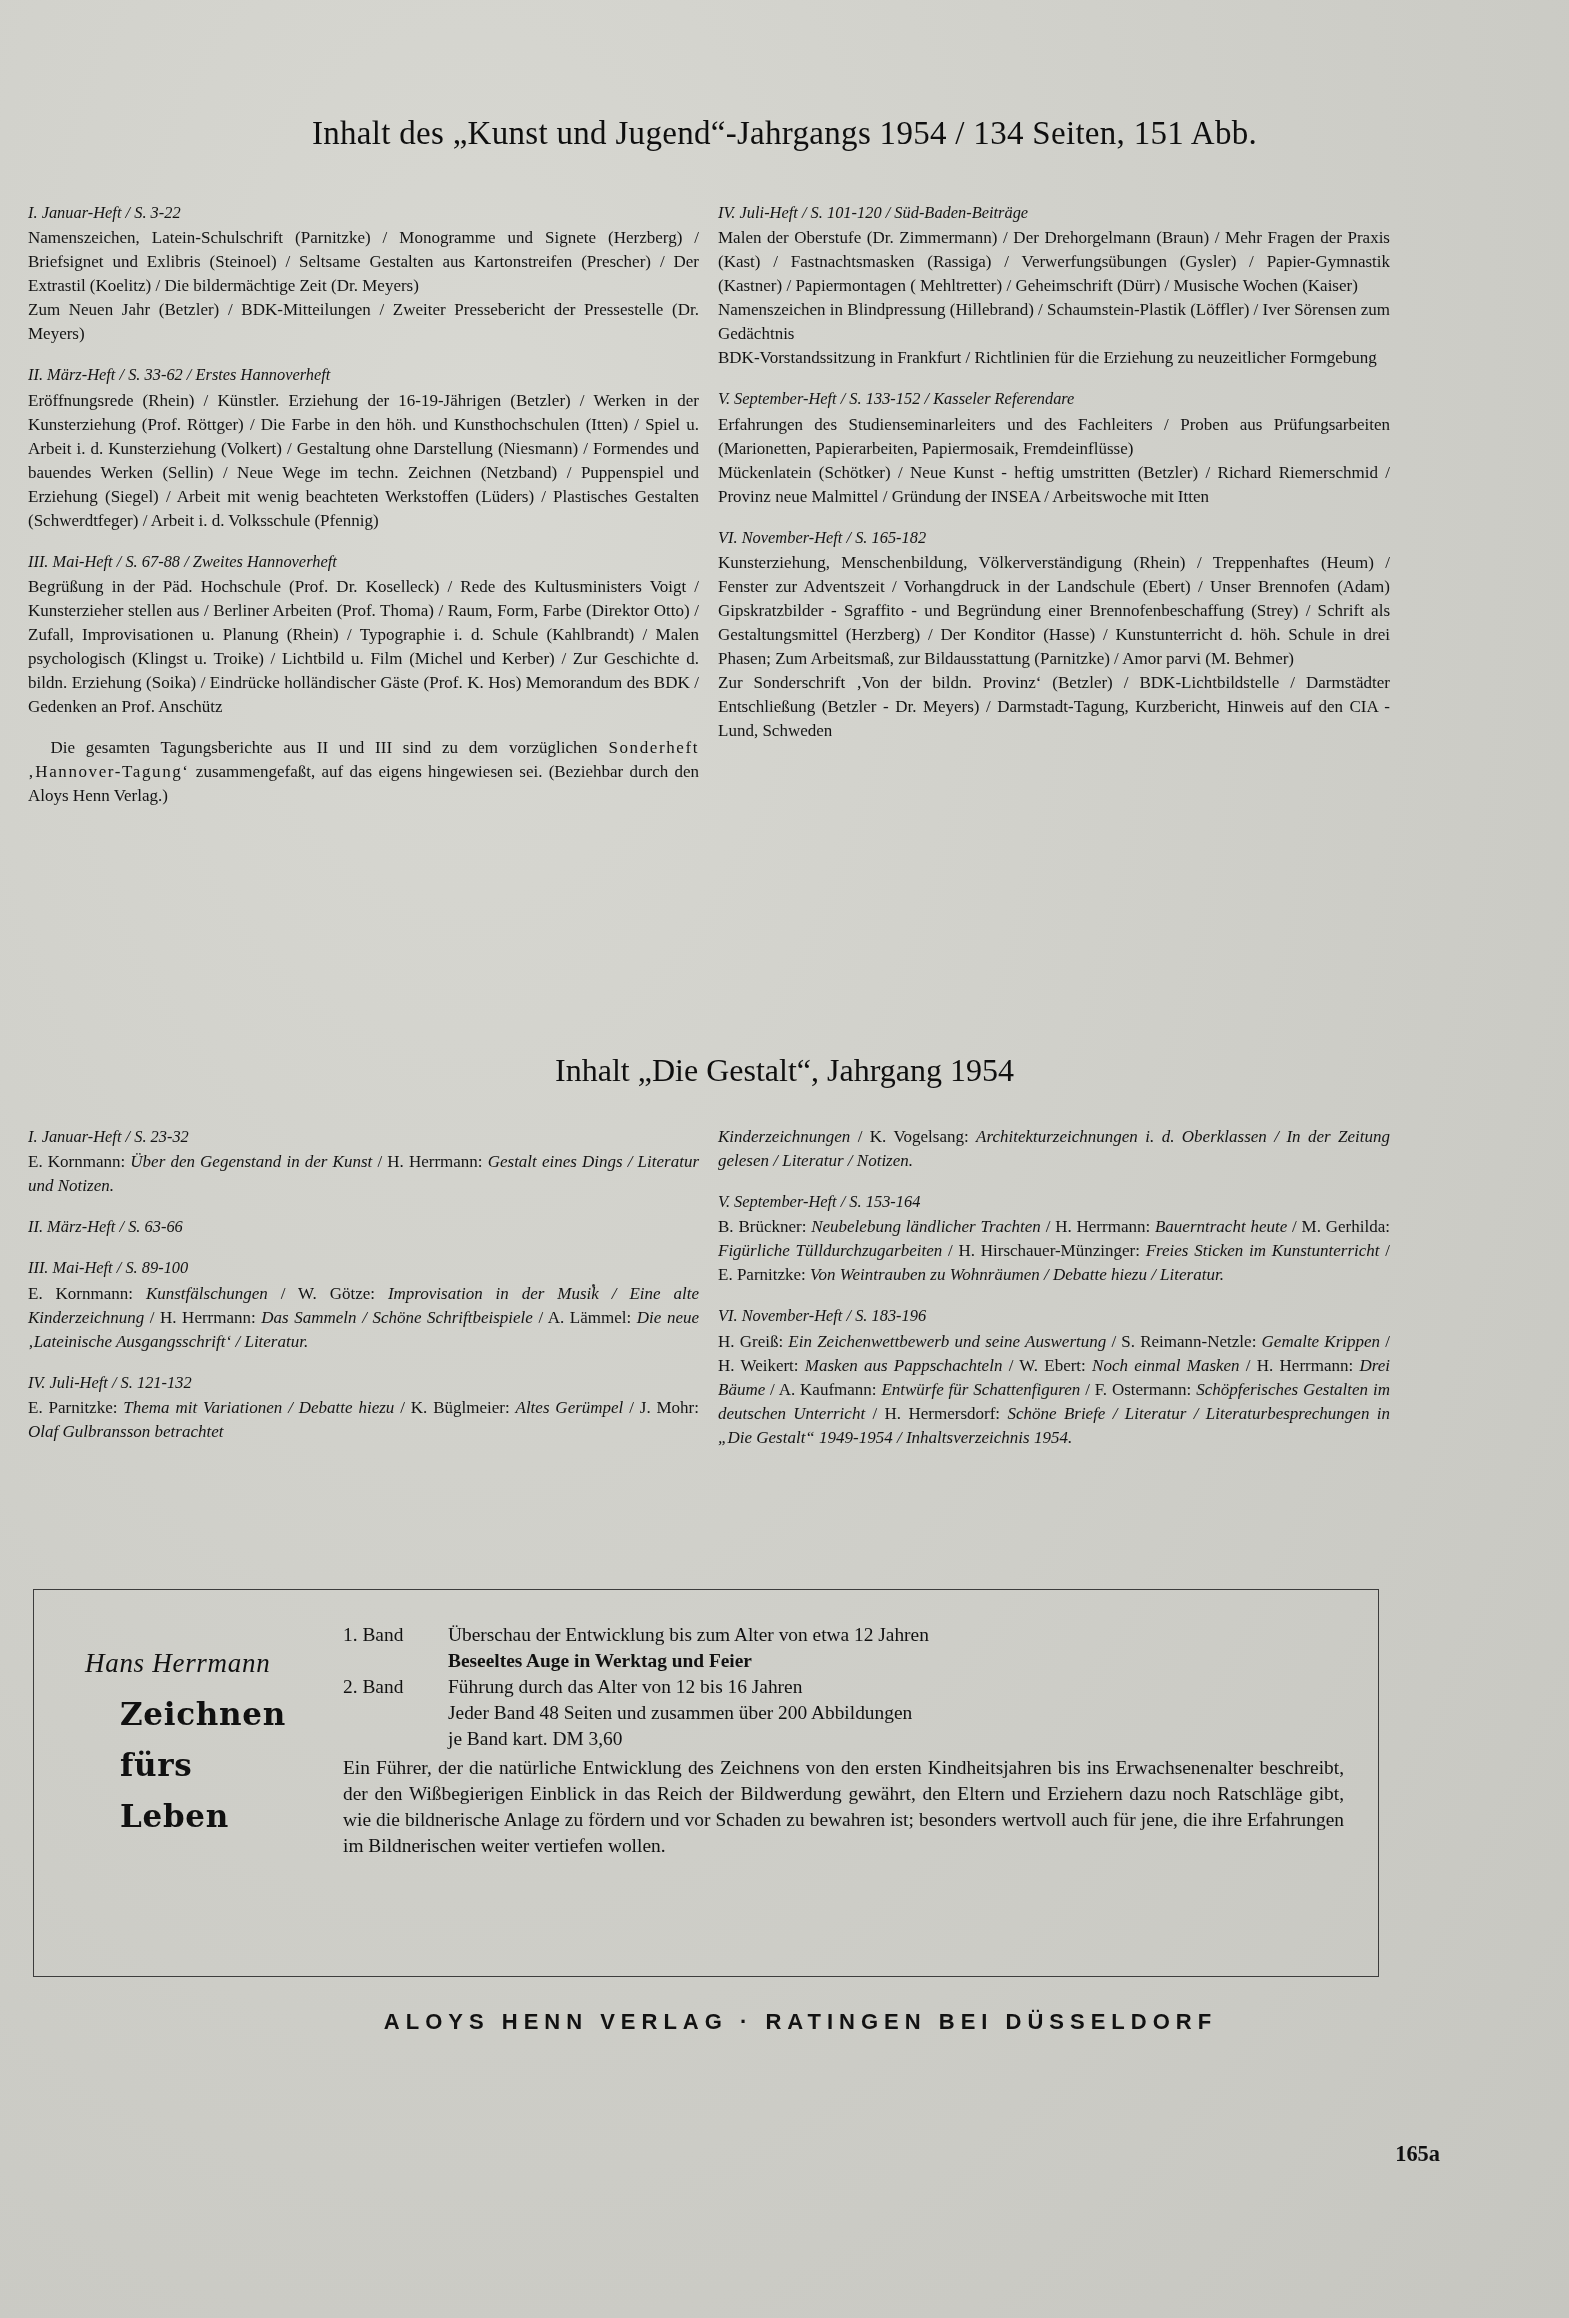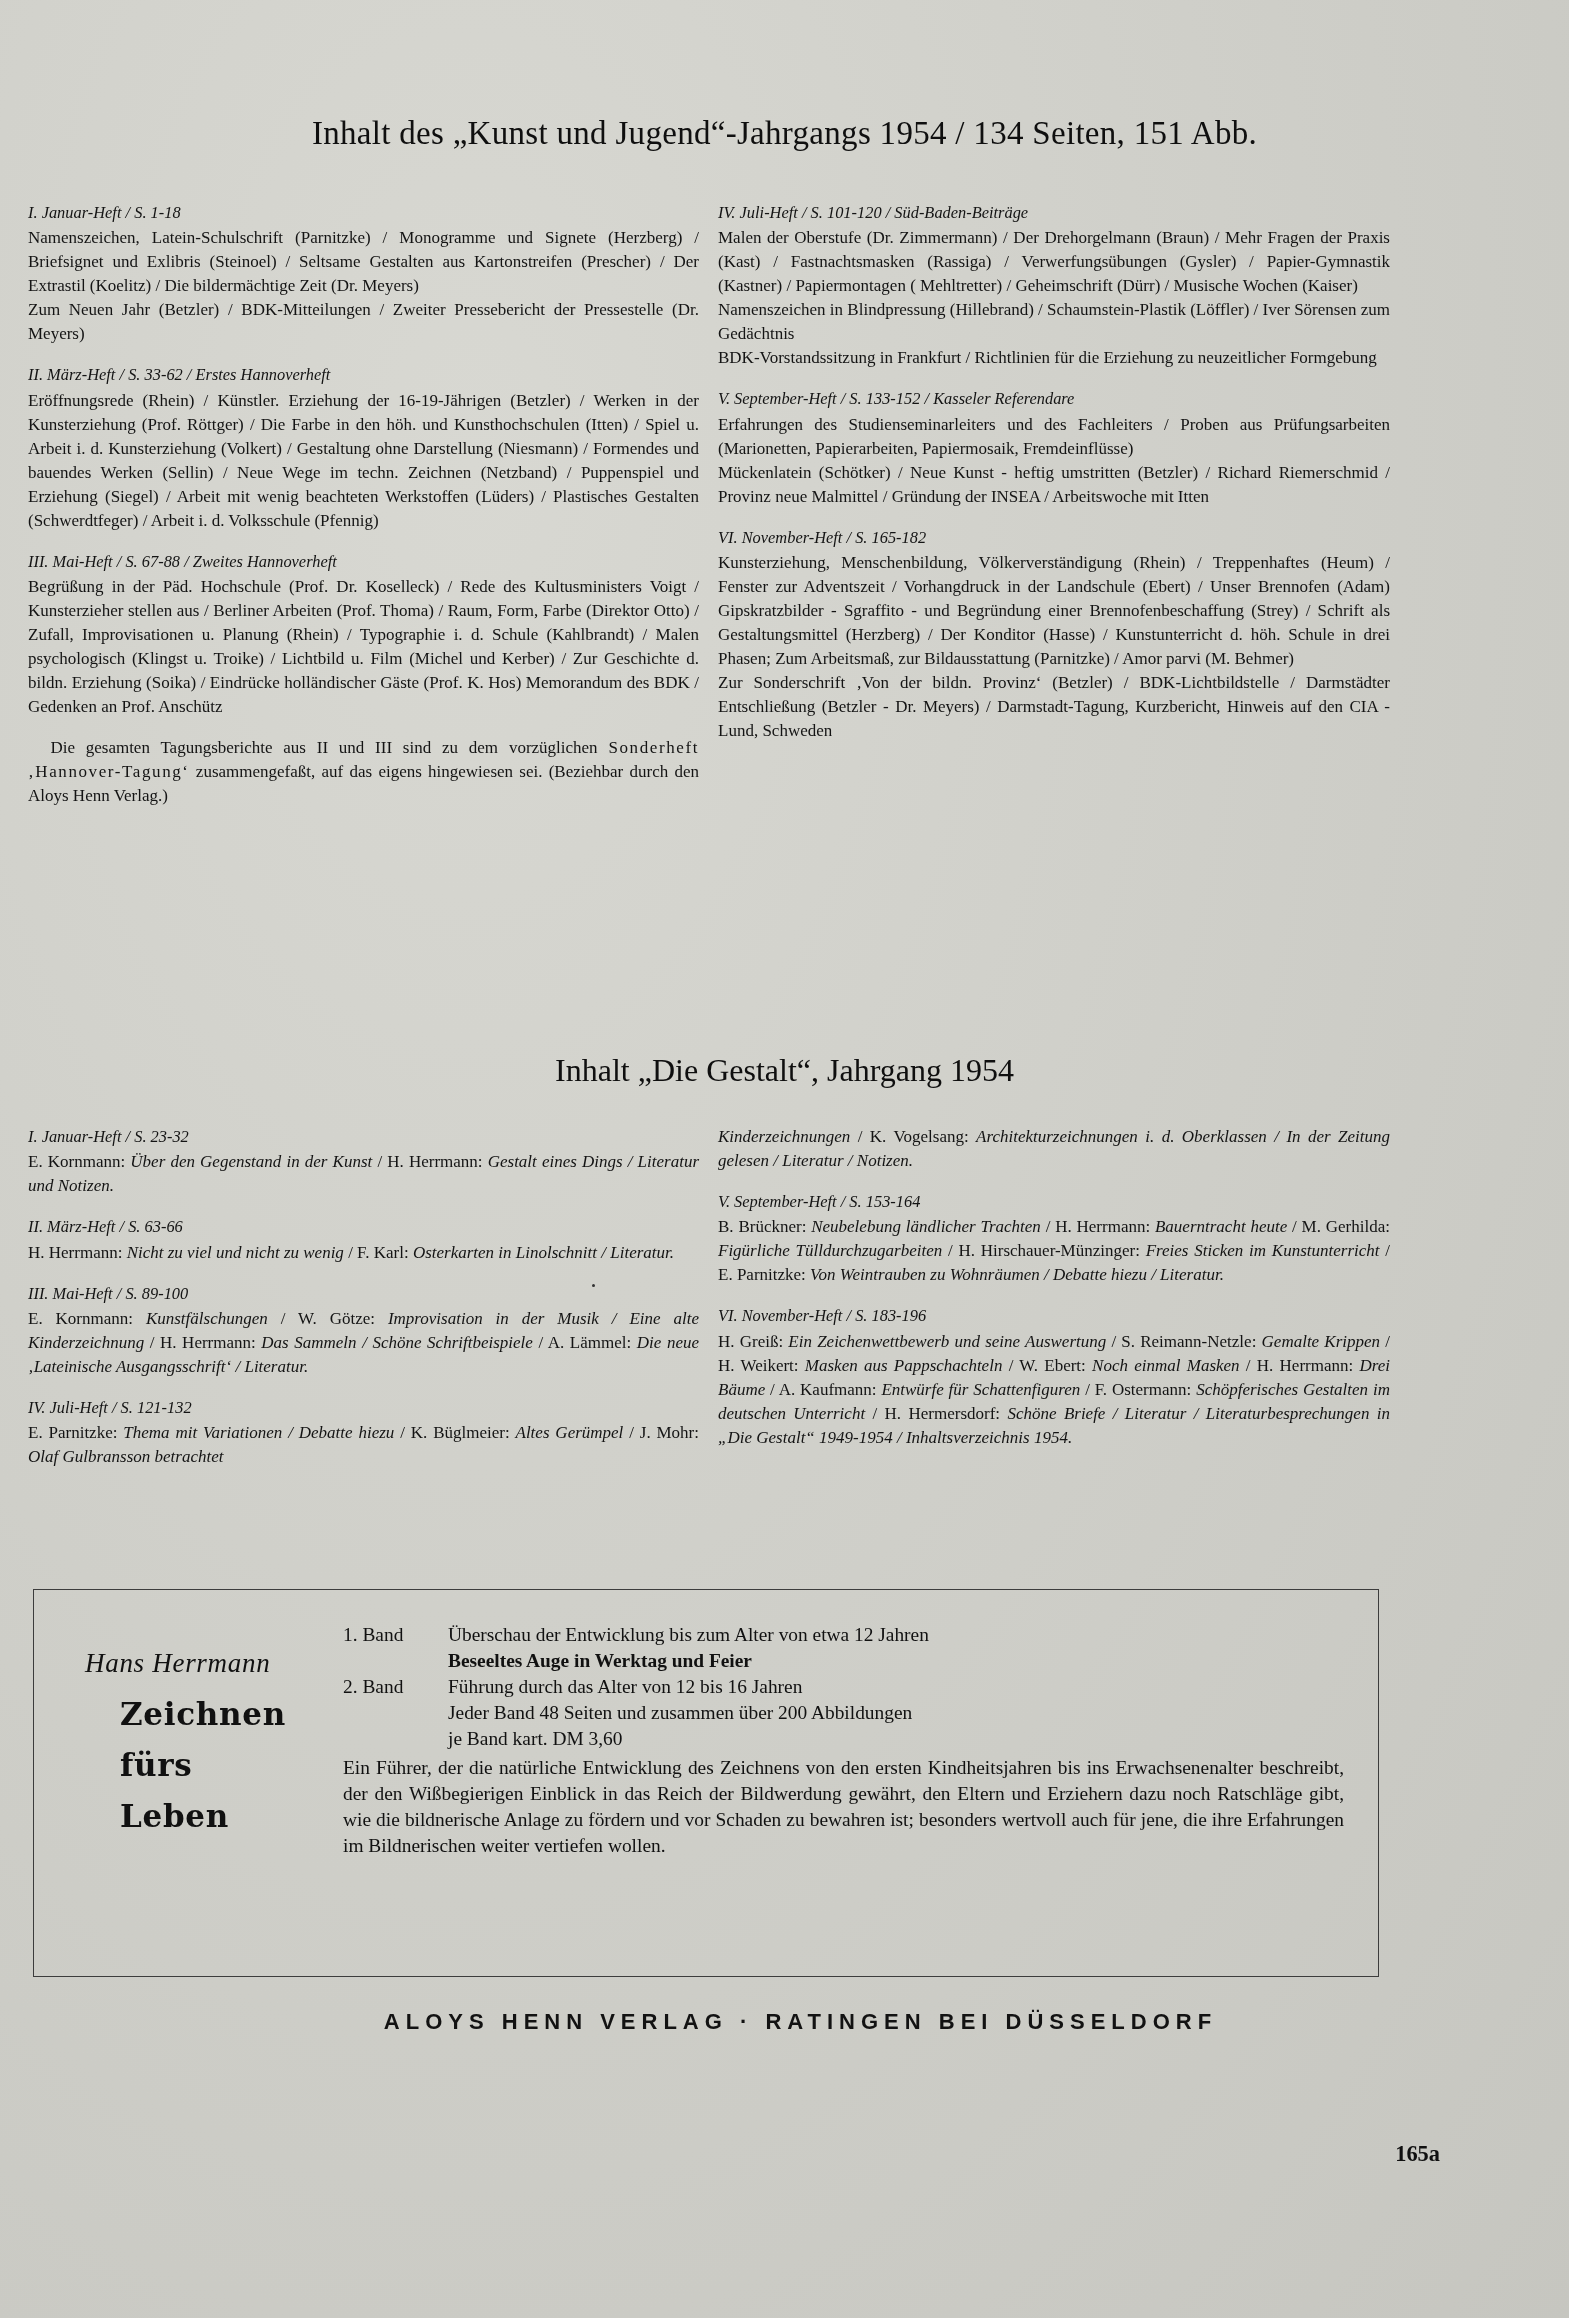--- a/index.html
+++ b/index.html
@@ -149,21 +149,21 @@
 </head>
 <body>
 
 <div class="page">
   <div class="sheet"></div>
 
   <div class="title-1">Inhalt des „Kunst und Jugend“-Jahrgangs 1954 / 134 Seiten, 151 Abb.</div>
 
   <div class="col left c1-left" id="kuj-left">
       <div class="sec">
-        <span class="heading">I. Januar-Heft / S. 1-18</span>
+        <span class="heading">I. Januar-Heft / S. 3-22</span>
         <span class="body-text">Namenszeichen, Latein-Schulschrift (Parnitzke) / Monogramme und Signete (Herzberg) / Briefsignet und Exlibris (Steinoel) / Seltsame Gestalten aus Kartonstreifen (Prescher) / Der Extrastil (Koelitz) / Die bildermächtige Zeit (Dr. Meyers)</span>
         <span class="body-text">Zum Neuen Jahr (Betzler) / BDK-Mitteilungen / Zweiter Pressebericht der Pressestelle (Dr. Meyers)</span>
       </div>
       <div class="sec">
         <span class="heading">II. März-Heft / S. 33-62 / Erstes Hannoverheft</span>
         <span class="body-text">Eröffnungsrede (Rhein) / Künstler. Erziehung der 16-19-Jährigen (Betzler) / Werken in der Kunsterziehung (Prof. Röttger) / Die Farbe in den höh. und Kunsthochschulen (Itten) / Spiel u. Arbeit i. d. Kunsterziehung (Volkert) / Gestaltung ohne Darstellung (Niesmann) / Formendes und bauendes Werken (Sellin) / Neue Wege im techn. Zeichnen (Netzband) / Puppenspiel und Erziehung (Siegel) / Arbeit mit wenig beachteten Werkstoffen (Lüders) / Plastisches Gestalten (Schwerdtfeger) / Arbeit i. d. Volksschule (Pfennig)</span>
       </div>
       <div class="sec">
         <span class="heading">III. Mai-Heft / S. 67-88 / Zweites Hannoverheft</span>
         <span class="body-text">Begrüßung in der Päd. Hochschule (Prof. Dr. Koselleck) / Rede des Kultusministers Voigt / Kunsterzieher stellen aus / Berliner Arbeiten (Prof. Thoma) / Raum, Form, Farbe (Direktor Otto) / Zufall, Improvisationen u. Planung (Rhein) / Typographie i. d. Schule (Kahlbrandt) / Malen psychologisch (Klingst u. Troike) / Lichtbild u. Film (Michel und Kerber) / Zur Geschichte d. bildn. Erziehung (Soika) / Eindrücke holländischer Gäste (Prof. K. Hos) Memorandum des BDK / Gedenken an Prof. Anschütz</span>
@@ -193,21 +193,20 @@
 
   <div class="title-2">Inhalt „Die Gestalt“, Jahrgang 1954</div>
 
   <div class="col left c2-left" id="ges-left">
       <div class="sec">
         <span class="heading">I. Januar-Heft / S. 23-32</span>
         <span class="body-text"><span>E. Kornmann: </span><span class="ital">Über den Gegenstand in der Kunst </span><span>/ H. Herrmann: </span><span class="ital">Gestalt eines Dings / Literatur und Notizen.</span></span>
       </div>
       <div class="sec">
         <span class="heading">II. März-Heft / S. 63-66</span>
-        <span class="body-text"><span>H. Herrmann: </span><span class="ital">Nicht zu viel und nicht zu wenig </span><span>/ F. Karl: </span><span class="ital">Osterkarten in Linolschnitt / Literatur.</span></span>
       </div>
       <div class="sec">
         <span class="heading">III. Mai-Heft / S. 89-100</span>
         <span class="body-text"><span>E. Kornmann: </span><span class="ital">Kunstfälschungen </span><span>/ W. Götze: </span><span class="ital">Improvisation in der Musik / Eine alte Kinderzeichnung </span><span>/ H. Herrmann: </span><span class="ital">Das Sammeln / Schöne Schriftbeispiele </span><span>/ A. Lämmel: </span><span class="ital">Die neue ‚Lateinische Ausgangsschrift‘ / Literatur.</span></span>
       </div>
       <div class="sec">
         <span class="heading">IV. Juli-Heft / S. 121-132</span>
         <span class="body-text"><span>E. Parnitzke: </span><span class="ital">Thema mit Variationen / Debatte hiezu </span><span>/ K. Büglmeier: </span><span class="ital">Altes Gerümpel </span><span>/ J. Mohr: </span><span class="ital">Olaf Gulbransson betrachtet</span></span>
       </div>
     </div>

